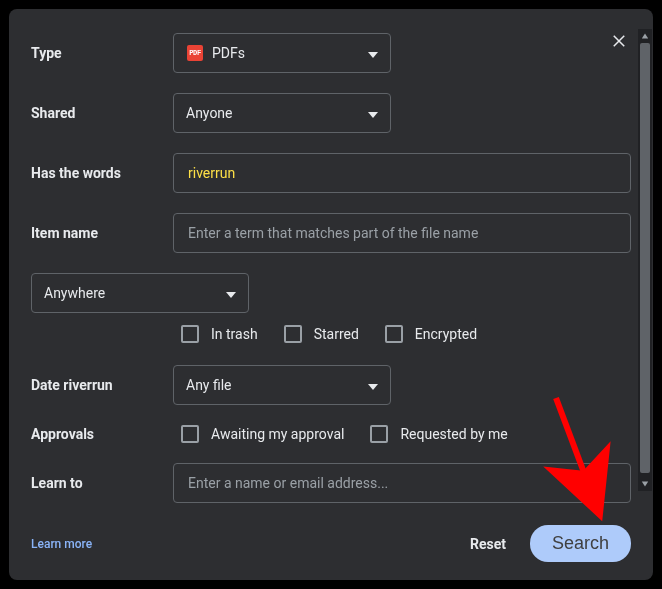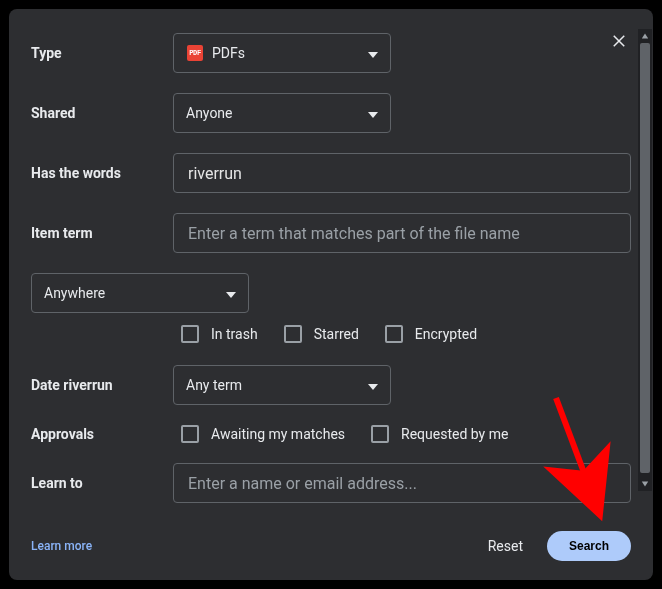--- a/index.html
+++ b/index.html
@@ -81,22 +81,22 @@
   .dropdown .caret {
     position: absolute; right: 12px; top: 50%; transform: translateY(-50%);
   }
   .input {
     flex: 1;
     height: 40px;
     box-sizing: border-box;
     border: 1px solid #5f6368;
     border-radius: 4px;
     background: transparent;
-    color: #e5e5e5;
-    font-size: 16px;
+    color: #fde047;
+    font-size: 14px;
     padding: 0 14px;
     outline: none;
     font-family: inherit;
   }
   .input::placeholder { color: #9aa0a6; }
   .cbx-group {
     display: flex;
     align-items: center;
     gap: 26px;
   }
@@ -125,31 +125,31 @@
   .learn {
     color: #8ab4f8;
     font-size: 12px;
     font-weight: 500;
     cursor: pointer;
   }
   .spacer { flex: 1; }
   .reset {
     color: #e8eaed;
     font-size: 14px;
-    font-weight: 400;
+    font-weight: 700;
     padding: 8px 12px;
     cursor: pointer;
     border-radius: 4px;
   }
   .search-btn {
     margin-left: 12px;
     background: #aecbfa;
-    color: #000000;
-    font-size: 12px;
-    font-weight: 700;
+    color: #404040;
+    font-size: 18px;
+    font-weight: 400;
     padding: 8px 22px;
     border-radius: 18px;
     cursor: pointer;
     border: none;
   }
   .scrollbar-track {
     position: absolute;
     top: 20px;
     right: 1px;
     width: 14px;
@@ -234,21 +234,21 @@
     </div>
 
     <div class="row">
       <div class="label">Has the words</div>
       <div class="field">
         <input class="input" type="text" value="riverrun" style="">
       </div>
     </div>
 
     <div class="row">
-      <div class="label">Item term</div>
+      <div class="label">Item name</div>
       <div class="field">
         <input class="input" type="text" placeholder="Enter a term that matches part of the file name" style="">
       </div>
     </div>
 
     <div class="row tall">
       <div class="field">
         <div class="dropdown">
           <span>Anywhere</span>
           <span class="caret">
@@ -274,36 +274,36 @@
           <span class="box"></span>
           <span>Encrypted</span>
         </label>
       </div>
     </div>
 
     <div class="row">
       <div class="label">Date riverrun</div>
       <div class="field">
         <div class="dropdown">
-          <span>Any term</span>
+          <span>Any file</span>
           <span class="caret">
             <svg width="10" height="6" viewBox="0 0 10 6">
                 <path d="M0 0l5 6 5-6z" fill="#e8eaed"></path>
               </svg>
           </span>
         </div>
       </div>
     </div>
 
     <div class="row" style="">
       <div class="label">Approvals</div>
       <div class="field cbx-group" style="padding-left:8px;">
         <label class="cbx">
           <span class="box"></span>
-          <span>Awaiting my matches</span>
+          <span>Awaiting my approval</span>
         </label>
         <label class="cbx">
           <span class="box"></span>
           <span>Requested by me</span>
         </label>
       </div>
     </div>
 
     <div class="row">
       <div class="label">Learn to</div>

